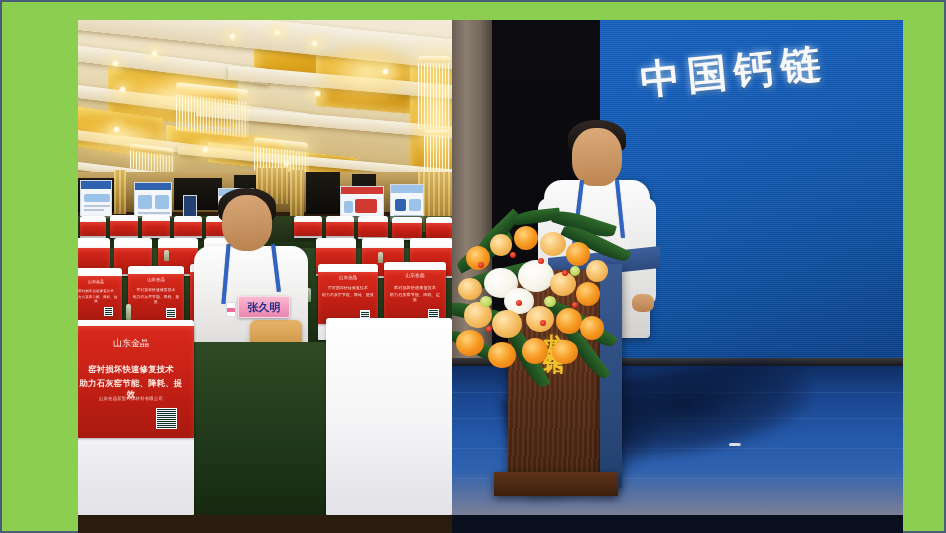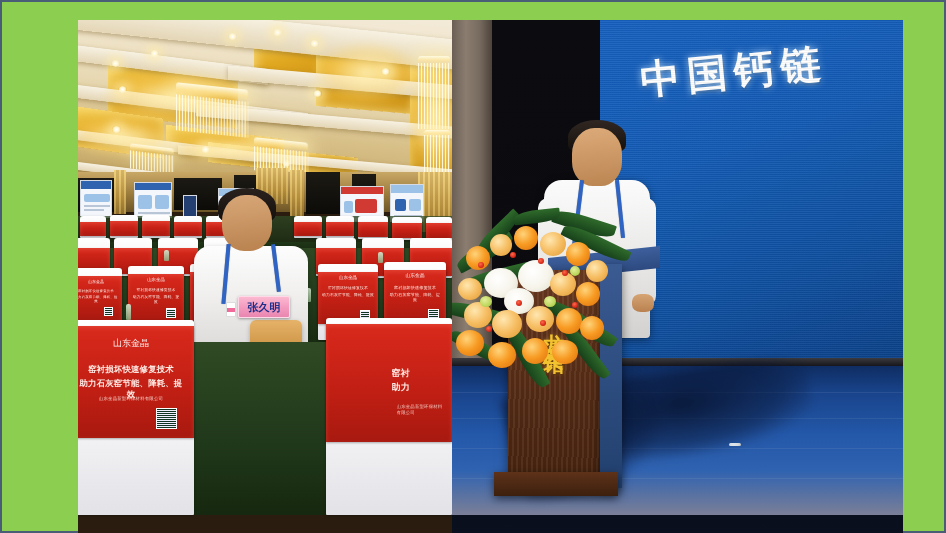--- a/index.html
+++ b/index.html
@@ -476,25 +476,20 @@
       <div class="chair" style="left:-10px; top:300px; width:126px; height:195px;"></div>
       <div class="sash" style="left:-10px; top:306px; width:126px; height:112px;">
         <span class="logo" style="top:13px; font-size:9px;">山东金晶</span>
         <span class="txt" style="top:38px; font-size:8.4px; font-weight:bold;">窑衬损坏快速修复技术</span>
         <span class="txt" style="top:52px; font-size:8.4px; font-weight:bold;">助力石灰窑节能、降耗、提效</span>
         <span class="txt" style="top:70px; font-size:4.4px; opacity:.85;">山东金晶新型环保材料有限公司</span>
         <span class="qr" style="left:88px; top:82px; width:21px; height:21px;"></span>
       </div>
 
       <div class="chair" style="left:248px; top:298px; width:126px; height:197px;"></div>
-      <div class="sash" style="left:248px; top:304px; width:126px; height:118px;">
-        <span class="txt" style="top:44px; left:52%; text-align:left; font-size:9px; font-weight:bold;">窑衬</span>
-        <span class="txt" style="top:58px; left:52%; text-align:left; font-size:9px; font-weight:bold;">助力</span>
-        <span class="txt" style="top:80px; left:56%; text-align:left; font-size:4.4px; opacity:.8;">山东金晶新型环保材料有限公司</span>
-      </div>
     </div>
 
     <div class="photo" id="photo-right">
 
       <div class="stage-dark"></div>
 
       <div class="pillar" style="left:0px; top:0px; width:40px; height:355px;"></div>
 
       <div class="led-screen" style="left:148px; top:0px; width:303px; height:340px;">
         <span class="led-text" style="left:40px; top:24px; font-size:40px;">中国钙链</span>

